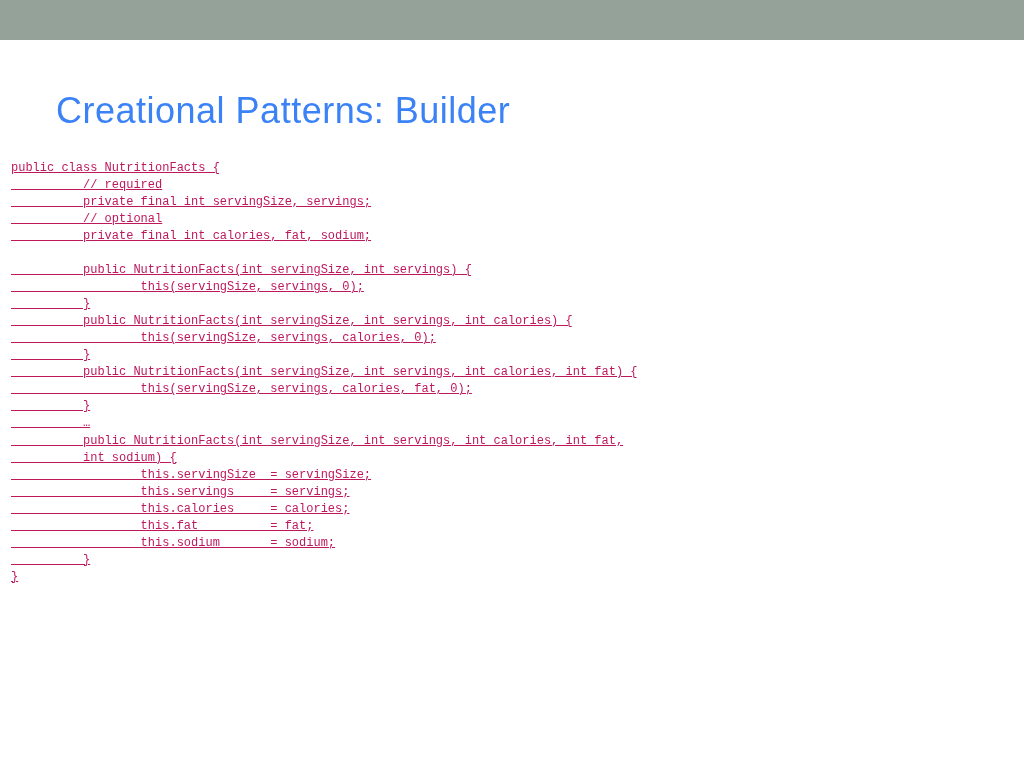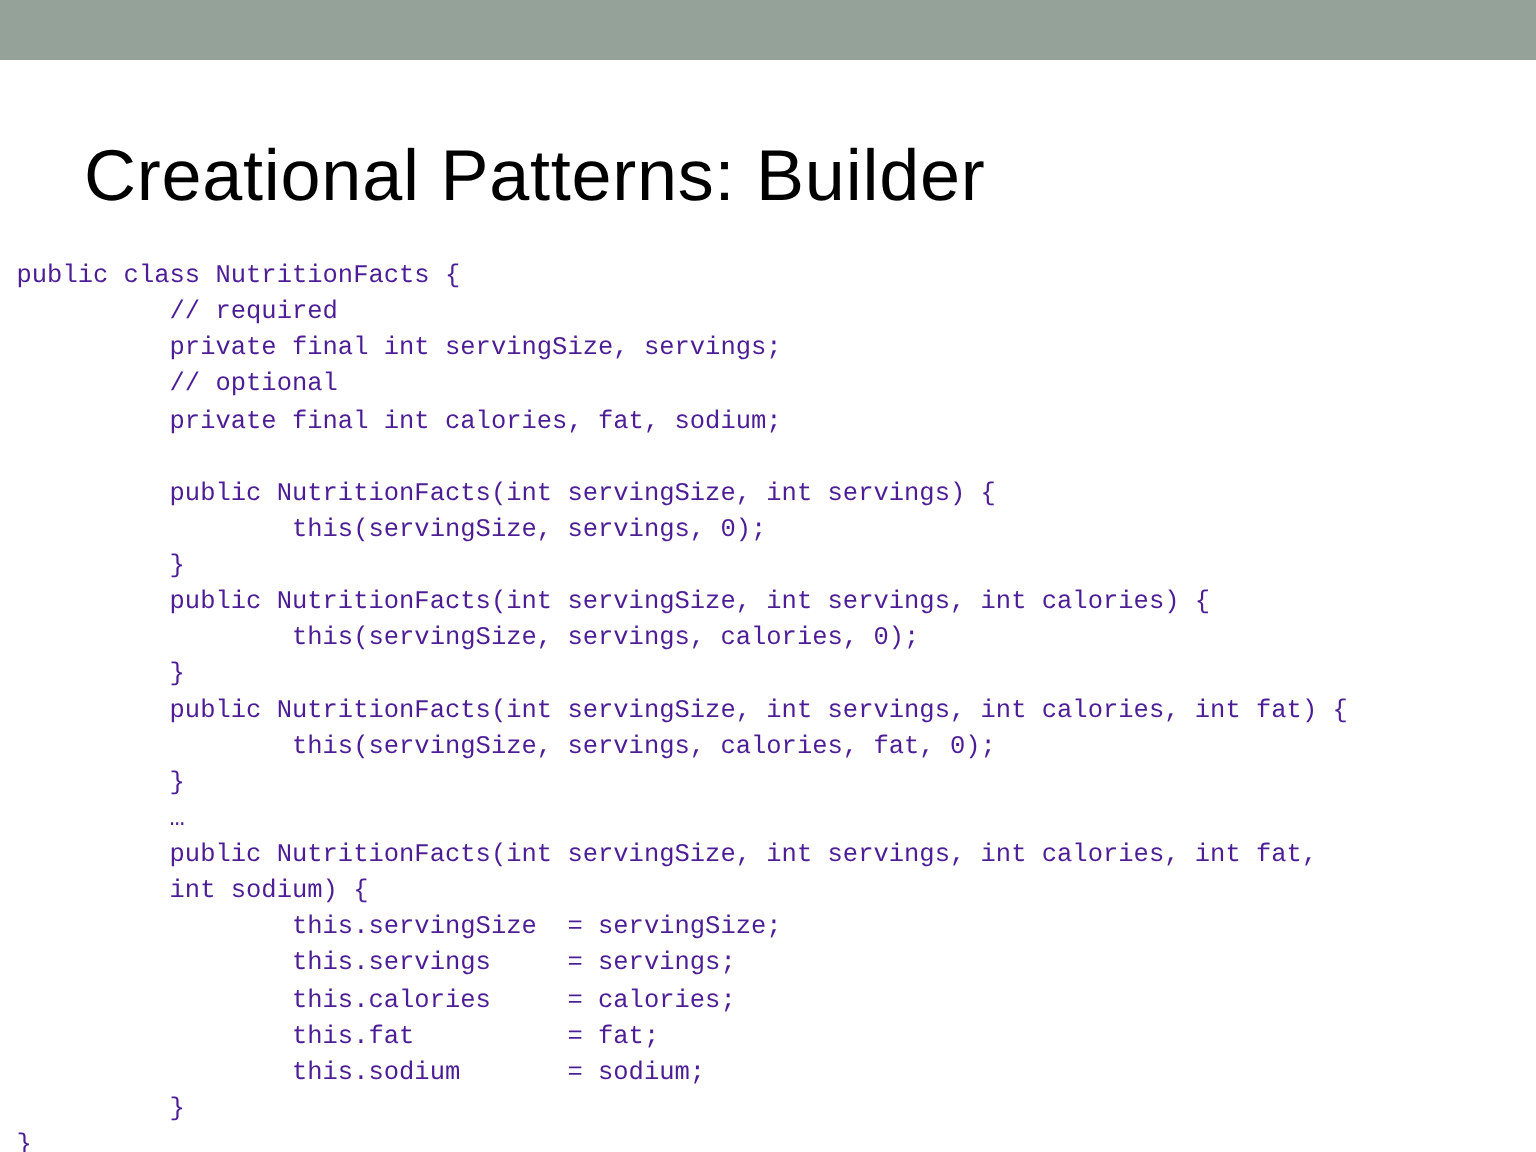--- a/index.html
+++ b/index.html
@@ -12,33 +12,34 @@
   }
   .top-bar {
     width: 100%;
     height: 40px;
     background: #95a29a;
   }
   .content {
     padding: 50px 0 0 56px;
   }
   .slide-title {
-    font-size: 48px;
+    font-size: 36px;
     font-weight: 400;
-    color: #000000;
+    color: #3b82f6;
     letter-spacing: 0.5px;
     margin-bottom: 28px;
   }
   .code-block {
     font-family: "Courier New", Courier, monospace;
-    font-size: 17px;
+    font-size: 12px;
     line-height: 1.42;
-    color: #4c1d95;
+    color: #be185d;
     white-space: pre;
     margin-left: -45px;
+    text-decoration: underline;
   }
 </style>
 </head>
 <body>
 
 <div class="top-bar"></div>
 
 <div class="content">
   <h1 class="slide-title">Creational Patterns: Builder</h1>
   <pre class="code-block">public class NutritionFacts {

